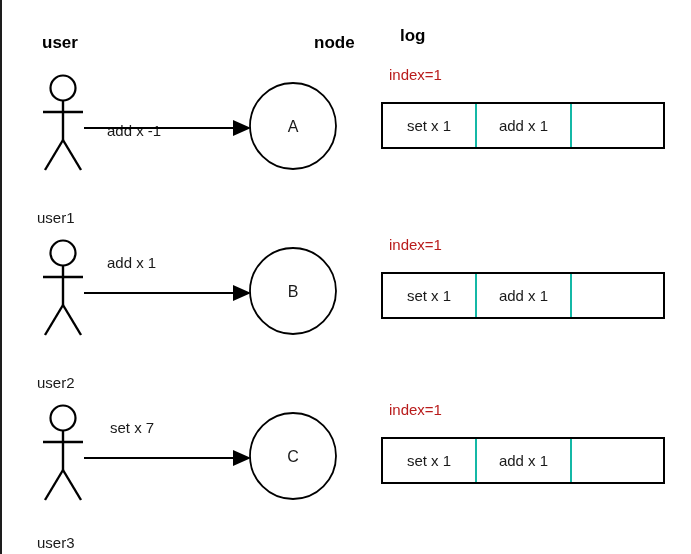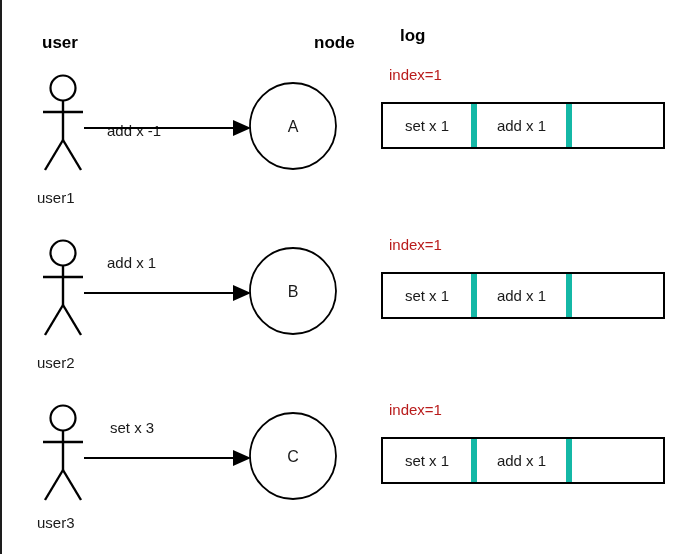--- a/index.html
+++ b/index.html
@@ -42,20 +42,21 @@
 
   .row { position: absolute; left: 0; width: 691px; height: 165px; }
 
   .actor-svg { position: absolute; left: 20px; top: 0px; }
   .actor-label {
     position: absolute;
     left: 37px;
     font-size: 15px;
     color: #1a1a1a;
     white-space: nowrap;
+    margin-top: 20px;
   }
 
   .arrow-svg { position: absolute; left: 80px; top: 0px; }
 
   .edge-label {
     position: absolute;
     font-size: 15px;
     color: #1a1a1a;
     white-space: nowrap;
   }
@@ -88,21 +89,21 @@
     background: #ffffff;
   }
   .log-cell {
     box-sizing: border-box;
     display: flex;
     align-items: center;
     justify-content: center;
     font-size: 15px;
     color: #1a1a1a;
     height: 100%;
-    border-right: 6px solid #14b8a6;
+    border-right: 2px solid #14b8a6;
   }
   .log-cell.c0 { width: 94px; }
   .log-cell.c1 { width: 95px; }
   .log-cell.c2 { width: 91px; border-right: none; }
 </style>
 </head>
 <body>
 
 <div id="canvas">
 
@@ -180,21 +181,21 @@
 
     <svg class="actor-svg" width="90" height="120" viewBox="0 0 90 120">
       <circle cx="43" cy="25" r="12.5" fill="#ffffff" stroke="#000000" stroke-width="2.2"></circle>
       <line x1="43" y1="37.5" x2="43" y2="77" stroke="#000000" stroke-width="2.4"></line>
       <line x1="23" y1="49" x2="63" y2="49" stroke="#000000" stroke-width="2.4"></line>
       <line x1="43" y1="77" x2="25" y2="107" stroke="#000000" stroke-width="2.4"></line>
       <line x1="43" y1="77" x2="61" y2="107" stroke="#000000" stroke-width="2.4"></line>
     </svg>
     <div class="actor-label" style="top:121px;">user3</div>
 
-    <div class="edge-label" style="left:110px; top:26px;">set x 3</div>
+    <div class="edge-label" style="left:110px; top:26px;">set x 7</div>
 
     <svg class="arrow-svg" width="175" height="90" viewBox="0 0 175 90">
       <line x1="4" y1="65" x2="153" y2="65" stroke="#000000" stroke-width="2.2"></line>
       <polygon points="153,57 171,65 153,73" fill="#000000"></polygon>
     </svg>
 
     <svg class="node-svg" width="100" height="120" viewBox="0 0 100 120">
       <circle cx="50" cy="63" r="43" fill="#ffffff" stroke="#000000" stroke-width="1.8"></circle>
     </svg>
     <div class="node-letter" style="left:243px; top:55px;">C</div>

